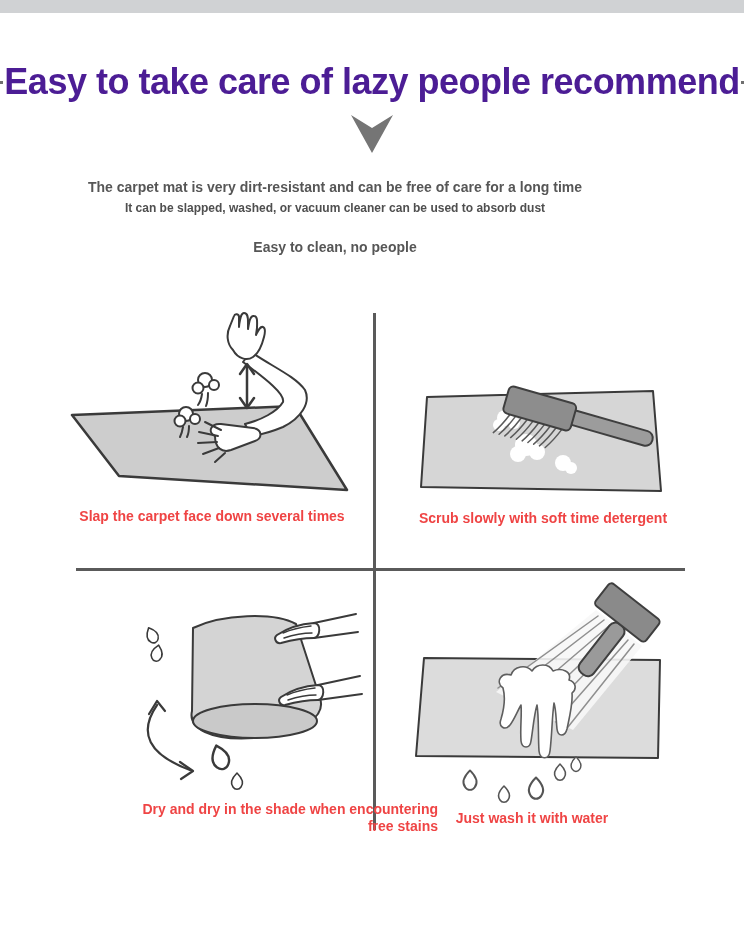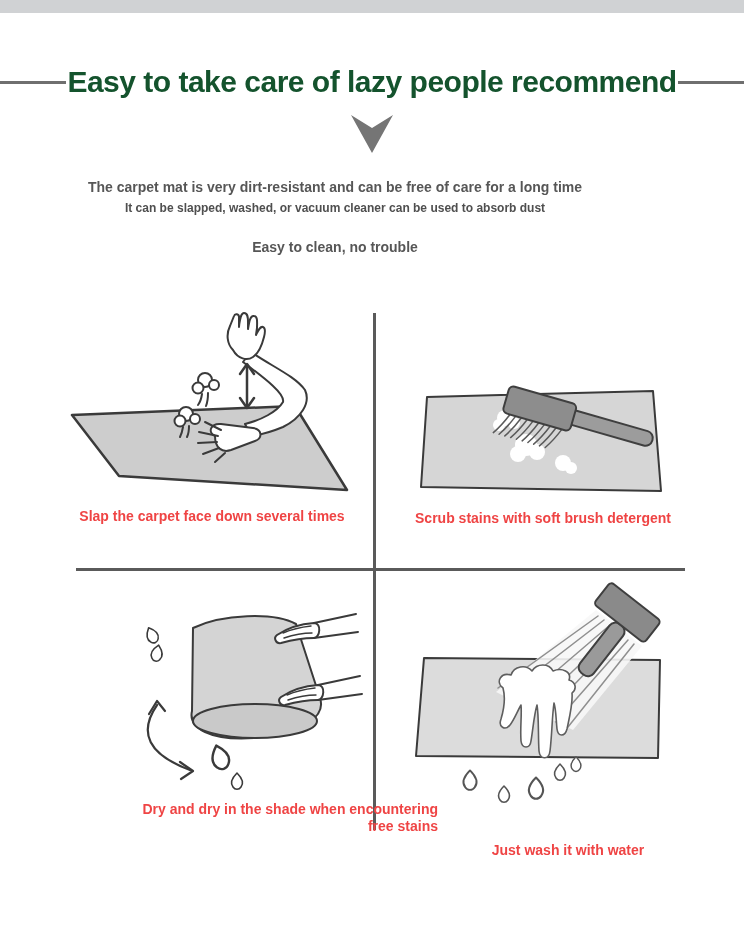--- a/index.html
+++ b/index.html
@@ -5,21 +5,21 @@
   html,body{margin:0;padding:0;}
   body{
     width:744px;height:932px;position:relative;background:#ffffff;
     font-family:"Liberation Sans","DejaVu Sans",sans-serif;overflow:hidden;
   }
   .top-strip{position:absolute;top:0;left:0;width:744px;height:13px;background:#d0d2d4;}
   
   .title-row{position:absolute;top:60px;left:0;right:0;height:44px;display:flex;align-items:center;}
   .title-rule{flex:1;height:3px;background:#6f6f6f;}
   .page-title{
-    font-size:30px;font-weight:bold;color:#14532d;letter-spacing:-0.5px;
+    font-size:36px;font-weight:bold;color:#4c1d95;letter-spacing:-0.5px;
     white-space:nowrap;margin:0 1px;line-height:1;
   }
   .down-arrow{position:absolute;top:114px;left:50%;transform:translateX(-50%);}
   
   .intro-line{position:absolute;left:0;width:670px;text-align:center;color:#565656;}
   .intro-1{top:179px;font-size:14px;font-weight:bold;}
   .intro-2{top:201px;font-size:12px;font-weight:bold;color:#4f4f4f;}
   .intro-3{top:239px;font-size:14px;font-weight:bold;}
   
   .v-divider{position:absolute;left:373px;top:313px;width:3px;height:517px;background:#5a5a5a;}
@@ -29,41 +29,41 @@
   .illus-slap{left:55px;top:300px;}
   .illus-scrub{left:415px;top:385px;}
   .illus-dry{left:100px;top:595px;}
   .illus-wash{left:408px;top:580px;}
   
   .caption{position:absolute;font-size:14px;font-weight:bold;color:#ef4444;line-height:17px;}
   .cap-center{text-align:center;}
   .cap-slap{left:62px;top:508px;width:300px;}
   .cap-scrub{left:393px;top:510px;width:300px;}
   .cap-dry{left:128px;top:801px;width:310px;text-align:right;}
-  .cap-wash{left:418px;top:810px;width:300px;margin-top:32px;}
+  .cap-wash{left:382px;top:810px;width:300px;}
   .cap-l2{display:block;}
 </style>
 </head>
 <body>
 
 <div class="top-strip"></div>
 
 <div class="title-row">
   <div class="title-rule"></div>
   <div class="page-title">Easy to take care of lazy people recommend</div>
   <div class="title-rule"></div>
 </div>
 
 <svg class="down-arrow" width="44" height="40" viewBox="0 0 44 40">
   <polygon points="1,1 22,14 43,1 22,39" fill="#757575"></polygon>
 </svg>
 
 <div class="intro-line intro-1">The carpet mat is very dirt-resistant and can be free of care for a long time</div>
 <div class="intro-line intro-2">It can be slapped, washed, or vacuum cleaner can be used to absorb dust</div>
-<div class="intro-line intro-3">Easy to clean, no trouble</div>
+<div class="intro-line intro-3">Easy to clean, no people</div>
 
 <div class="v-divider"></div>
 <div class="h-divider"></div>
 
 <svg class="illus illus-slap" width="310" height="200" viewBox="0 0 310 200">
   <g fill="none" stroke="#3a3a3a" stroke-width="2" stroke-linejoin="round" stroke-linecap="round">
     <polygon points="17,115 240,106 292,190 64,176" fill="#cdcdcd" stroke-width="2.5"></polygon>
 
     <g>
       <circle cx="150" cy="80" r="7" fill="#fff"></circle>
@@ -110,21 +110,21 @@
         <circle cx="156" cy="83" r="6"></circle>
     </g>
     <g transform="rotate(16 140 32)">
       <path d="M96,42 q-5,13 -11,22 M102,42 q-5,13 -11,22 M108,42 q-5,13 -11,22 M114,42 q-5,13 -11,22 M120,42 q-5,13 -11,22 M126,42 q-5,13 -11,22 M132,42 q-5,13 -11,22 M138,42 q-5,13 -11,22 M144,42 q-5,13 -11,22 M150,42 q-5,13 -11,22" fill="none" stroke="#5a5a5a" stroke-width="1.5"></path>
       <rect x="152" y="20" width="88" height="15" rx="7" fill="#9c9c9c" stroke="#3f3f3f" stroke-width="2"></rect>
       <rect x="88" y="14" width="70" height="28" rx="5" fill="#8d8d8d" stroke="#3f3f3f" stroke-width="2"></rect>
     </g>
   </g>
 </svg>
 <div class="caption cap-center cap-scrub">
-  <span>Scrub stains with soft brush detergent</span><span class="cap-l2"></span>
+  <span>Scrub slowly with soft time detergent</span><span class="cap-l2"></span>
 </div>
 
 <svg class="illus illus-dry" width="265" height="200" viewBox="0 0 265 200">
   <defs>
     <path id="drop3" d="M0,-8 C5,-3 7,2 4,6 C2,9 -2,9 -4,6 C-7,2 -5,-3 0,-8 Z"></path>
     <g id="dryhand">
       <path d="M214,28 c-14,1 -28,6 -37,12 c-4,3 -1,9 4,8 c11,-3 23,-5 33,-5 c6,0 8,-15 0,-15 z" fill="#fff" stroke="#3a3a3a" stroke-width="2"></path>
       <path d="M183,38 c9,-4 19,-6 28,-7 M184,43 c9,-3 19,-5 28,-5" fill="none" stroke="#3a3a3a" stroke-width="1.4"></path>
       <path d="M214,28 L256,19 M214,43 L258,37" fill="none" stroke="#3a3a3a" stroke-width="2"></path>
     </g>

